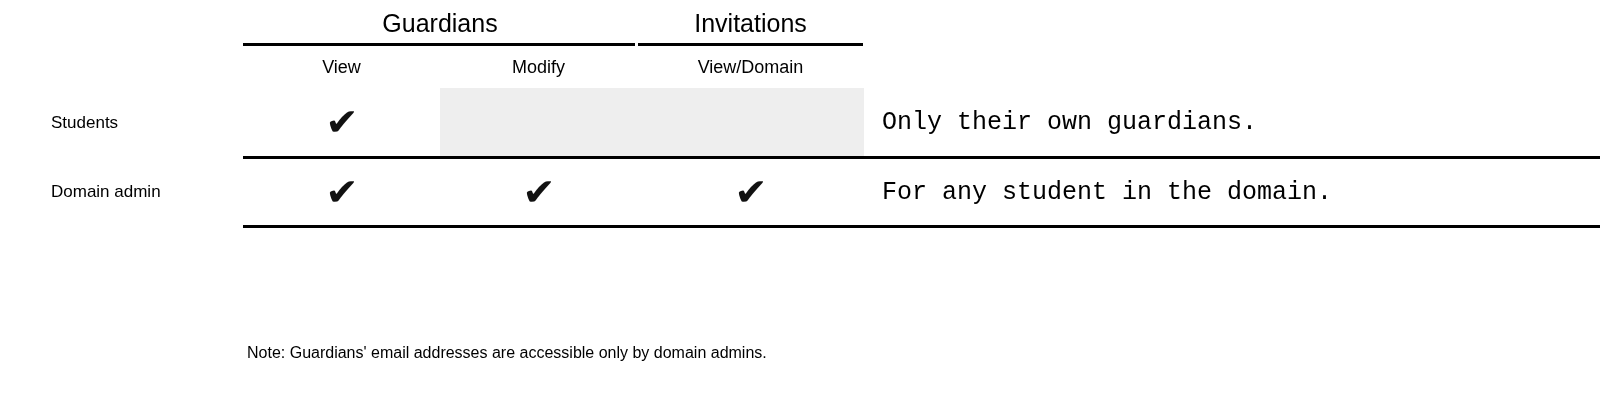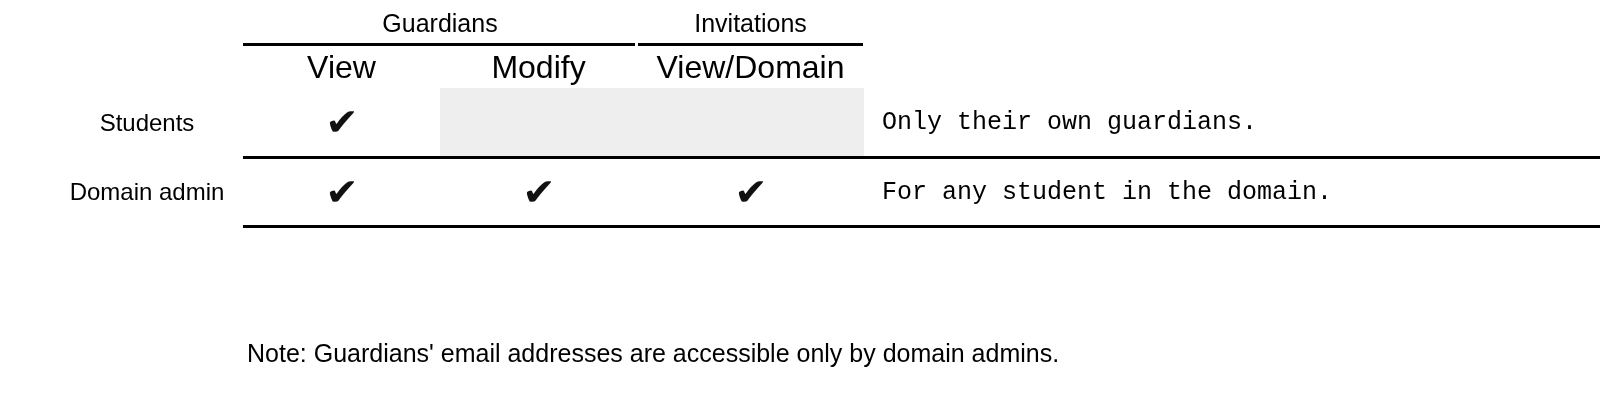--- a/index.html
+++ b/index.html
@@ -64,33 +64,33 @@
     height: 3px;
     background: #000000;
   }
   .grp-cell.guardians.ruled::after { left: 0px;  right: 2px; }
   .grp-cell.invitations.ruled::after { left: 1px; right: 1px; }
 
   
   .sub-cell {
     height: 42px;
     text-align: center;
-    font-size: 32px;
+    font-size: 18px;
     line-height: 42px;
   }
   .rule-bottom > td {
     border-bottom: 3px solid #000000;
   }
   
   .no-rule { border-top: none !important; border-bottom: none !important; }
 
   .row-label {
-    font-size: 24px;
+    font-size: 17px;
     padding-left: 51px !important;
-    text-align: center;
+    text-align: left;
     white-space: nowrap;
   }
 
   .check-cell {
     text-align: center;
   }
   .check {
     font-family: "DejaVu Sans", sans-serif;
     font-size: 38px;
     font-weight: bold;
@@ -113,21 +113,21 @@
 
   .r-students  td { height: 68px; }
   .r-teachers  td { height: 70px; }
   .r-admin     td { height: 66px; }
 
   
   .note {
     position: absolute;
     left: 247px;
     top: 338px;
-    font-size: 25px;
+    font-size: 16px;
     line-height: 30px;
     white-space: nowrap;
   }
 </style>
 </head>
 <body>
 
 <div id="root">
 
   <table class="perm-table">

